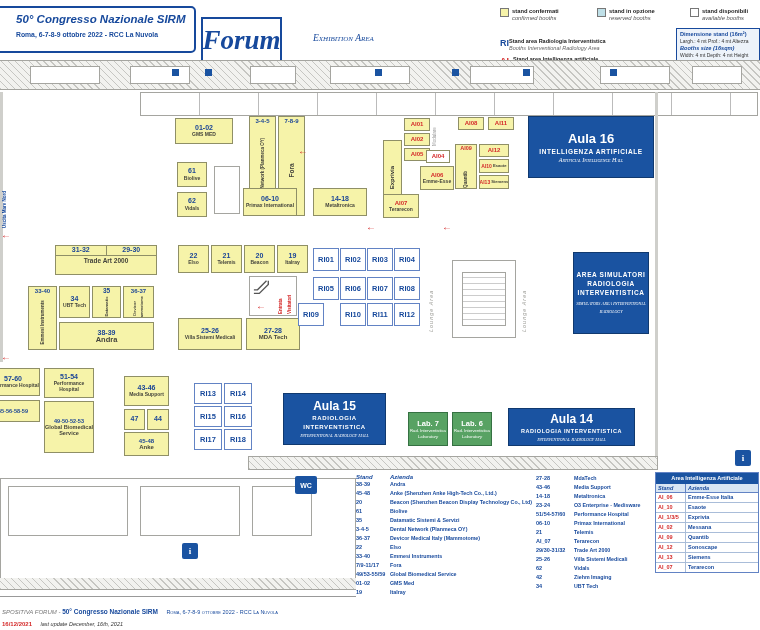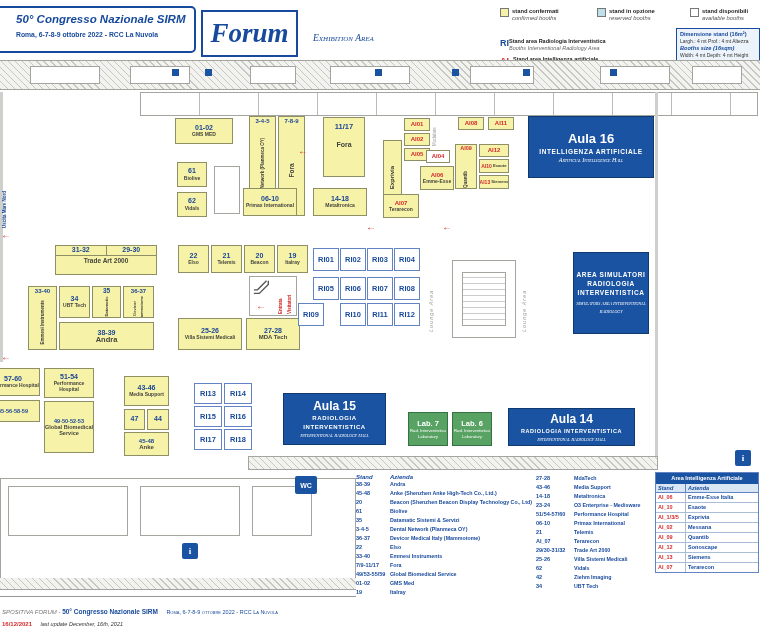--- a/index.html
+++ b/index.html
@@ -8,21 +8,21 @@
 #page{position:relative;width:760px;height:630px;overflow:hidden;background:#fff}
 .abs{position:absolute}
 .vt{writing-mode:vertical-rl;transform:rotate(180deg)}
 .hatch{background-color:#f2f2ef;background-image:repeating-linear-gradient(45deg,#c6c6c2 0,#c6c6c2 1px,transparent 1px,transparent 5px)}
 .outline{border:1px solid #a5a5a0;background:#fff}
 .wall{background:#cfcfcb}
 
 .tbox{left:-10px;top:6px;width:206px;height:47px;border:2px solid #17499C;border-radius:5px}
 .ct{left:16px;top:13px;font-size:11.5px;font-weight:bold;font-style:italic;color:#17499C;white-space:nowrap}
 .cd{left:16px;top:31px;font-size:6.8px;font-weight:bold;color:#17499C;white-space:nowrap}
-.fbox{left:201px;top:10px;width:97px;height:47px;border:2.5px solid #17499C;display:flex;align-items:center;justify-content:center}
+.fbox{left:201px;top:17px;width:81px;height:47px;border:2.5px solid #17499C;display:flex;align-items:center;justify-content:center}
 .ftxt{font-family:"Liberation Serif",serif;font-weight:bold;font-style:italic;font-size:27px;color:#17499C}
 .mt1{left:312px;top:14px;font-size:14.5px;font-weight:bold;color:#17499C;font-variant:small-caps;letter-spacing:.4px}
 .mt2{left:313px;top:33px;font-size:9.5px;font-style:italic;color:#17499C;font-variant:small-caps;font-family:"Liberation Serif",serif}
 .lgi{display:flex;align-items:flex-start}
 .sw{width:9px;height:9px;border:1px solid #777;flex:none;margin-right:3px}
 .lg1{font-size:5.8px;font-weight:bold;color:#222;line-height:7px;white-space:nowrap}
 .lg2{font-size:5.8px;font-style:italic;color:#555;line-height:7px;white-space:nowrap}
 .ncode{font-size:9px;font-weight:bold}
 .nl1{font-size:5.5px;font-weight:bold;color:#222;line-height:6.5px;white-space:nowrap}
 .nl2{font-size:5.5px;font-style:italic;color:#666;line-height:6.5px;white-space:nowrap}
@@ -185,24 +185,20 @@
     <span class="nm">GMS MED</span>
   </div>
   <div class="booth abs" style="left:249px;top:116px;width:27px;height:100px">
     <span class="num" style="font-size:6px">3-4-5</span>
     <span class="nm vt" style="flex:1;font-size:4.5px">Dental Network (Planmeca OY)</span>
   </div>
   <div class="booth abs" style="left:278px;top:116px;width:27px;height:100px">
     <span class="num" style="font-size:6px">7-8-9</span>
     <span class="nm vt" style="flex:1;font-size:6.5px">Fora</span>
   </div>
-  <div class="booth abs" style="left:323px;top:117px;width:42px;height:60px;padding-top:5px">
-    <span class="num" style="font-size:7.5px">11/17</span>
-    <span class="nm" style="font-size:7px;margin-top:10px">Fora</span>
-  </div>
   <div class="booth abs" style="left:177px;top:162px;width:30px;height:25px;justify-content:center">
     <span class="num">61</span>
     <span class="nm">Biolive</span>
   </div>
   <div class="booth abs" style="left:177px;top:192px;width:30px;height:25px;justify-content:center">
     <span class="num">62</span>
     <span class="nm">Vidals</span>
   </div>
   <div class="booth abs" style="left:243px;top:188px;width:54px;height:28px;justify-content:center">
     <span class="num">06-10</span>

